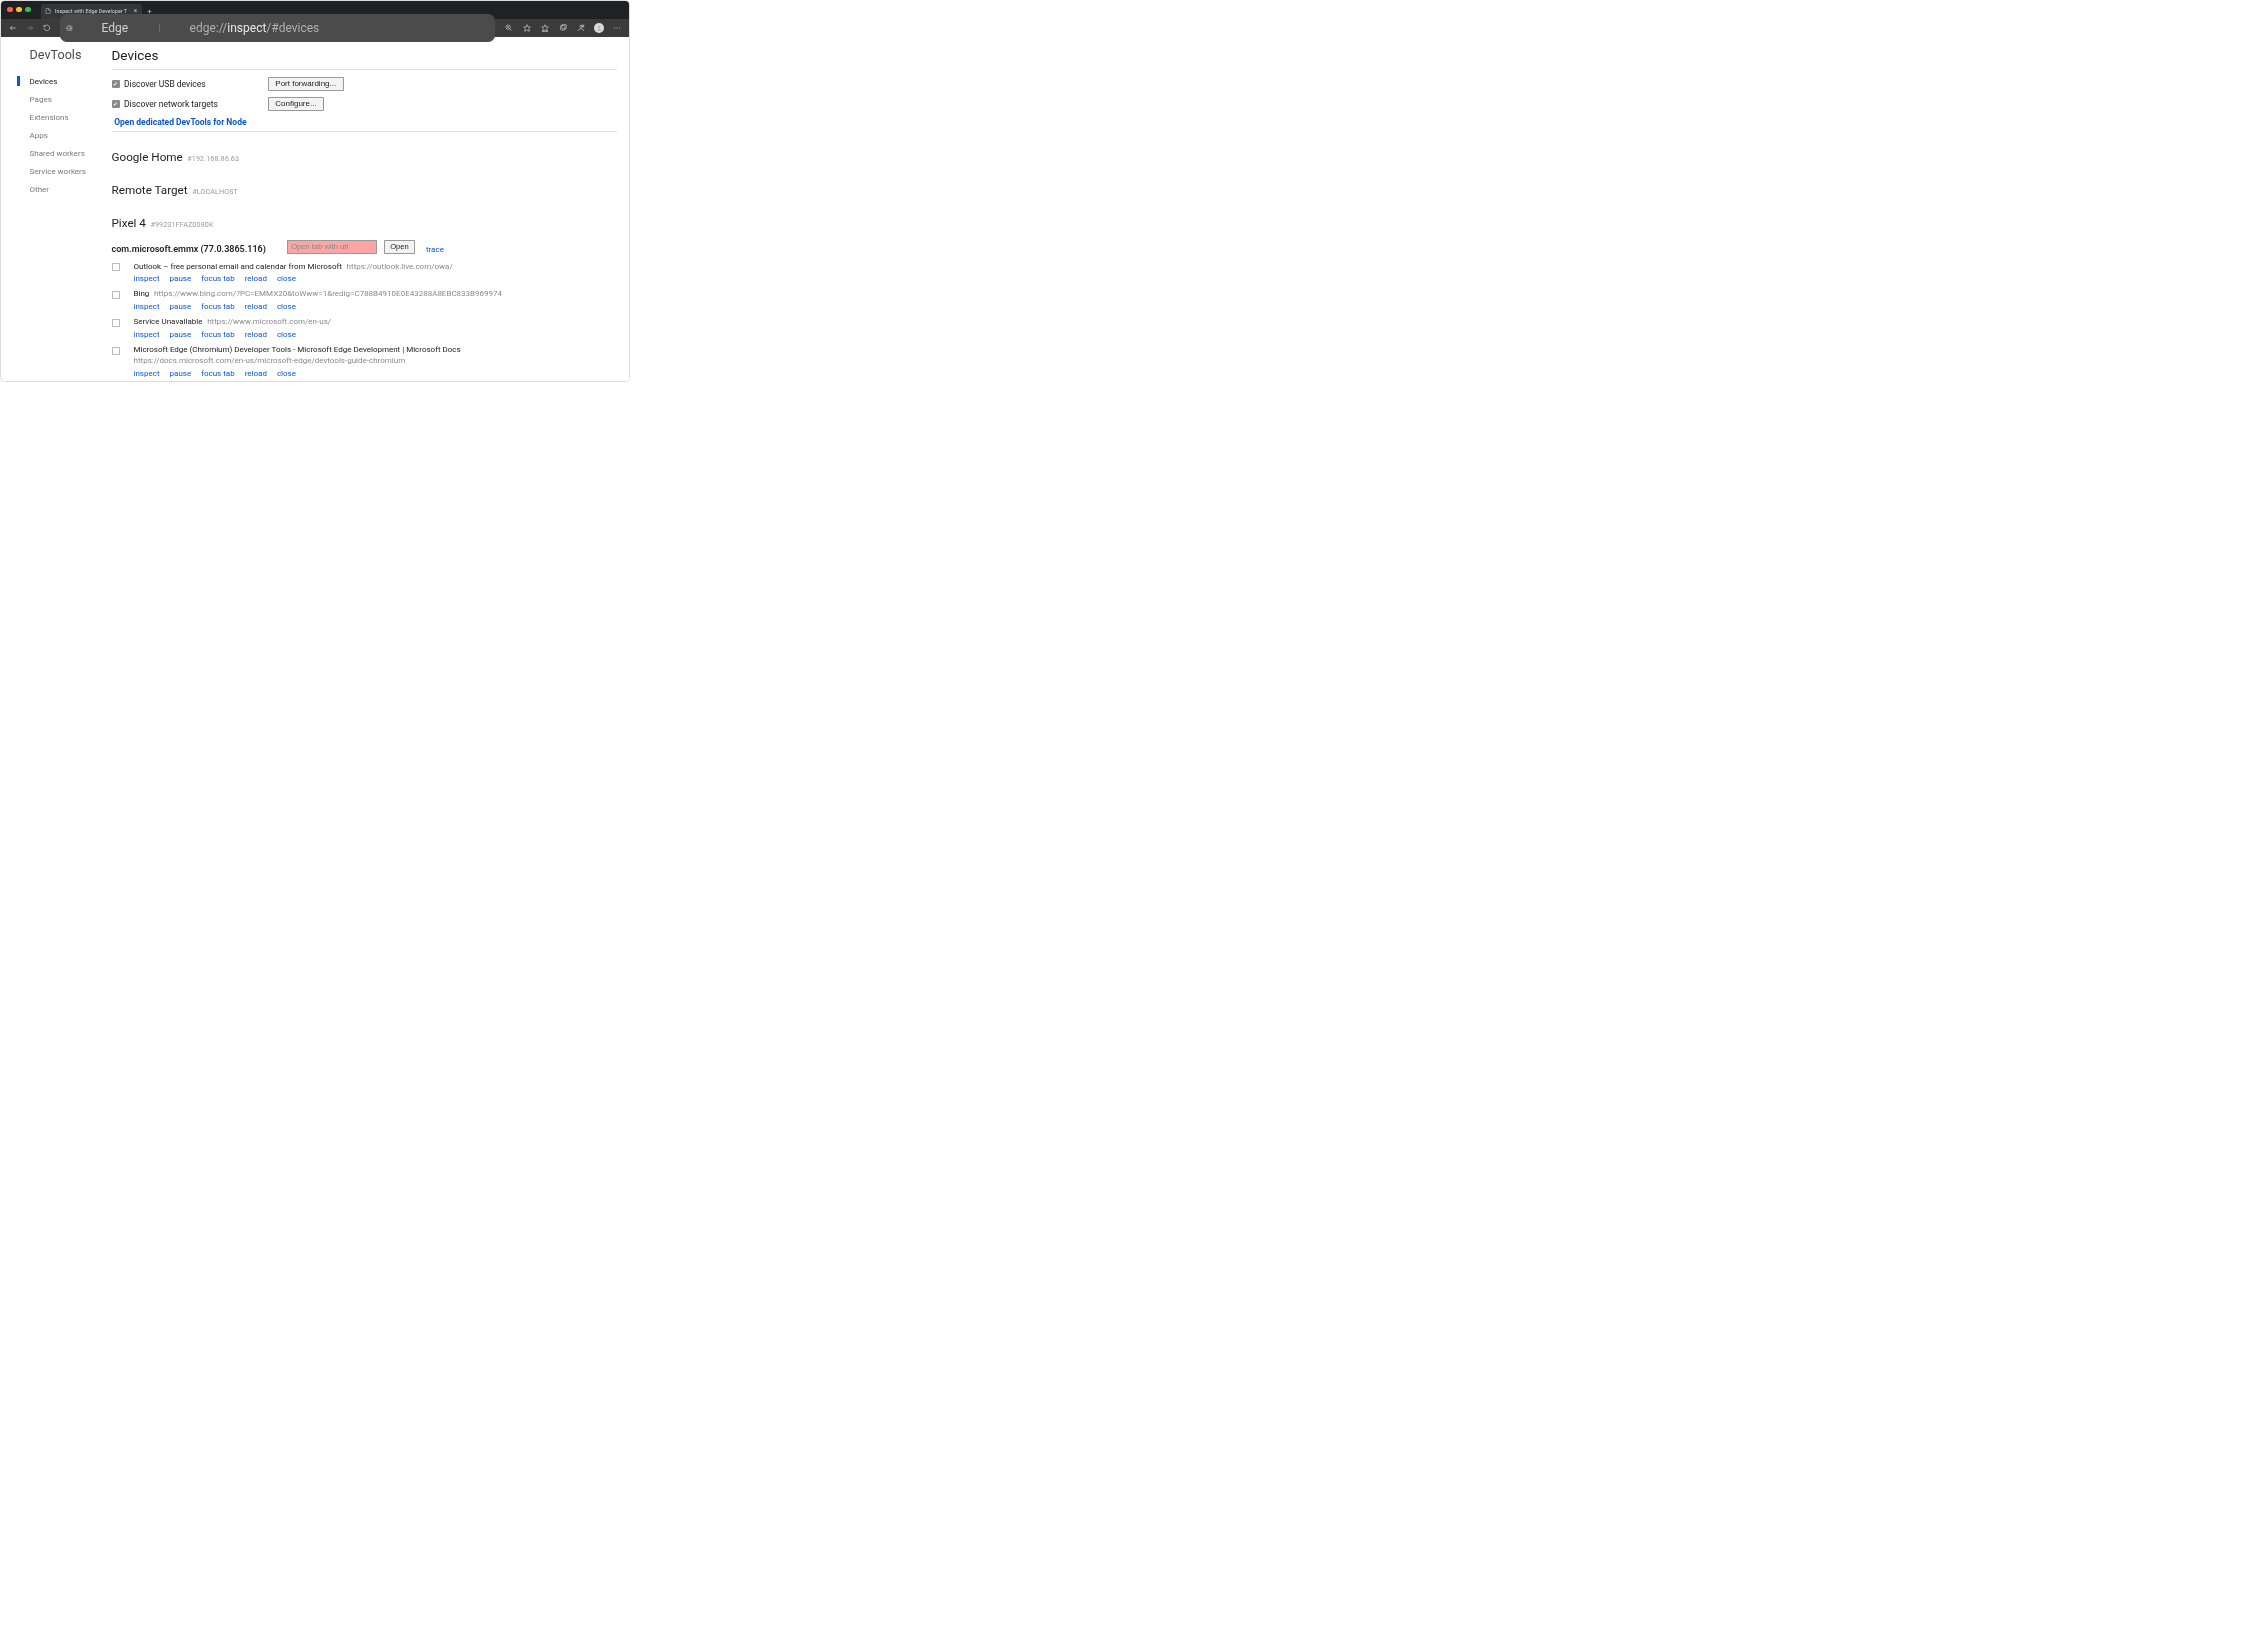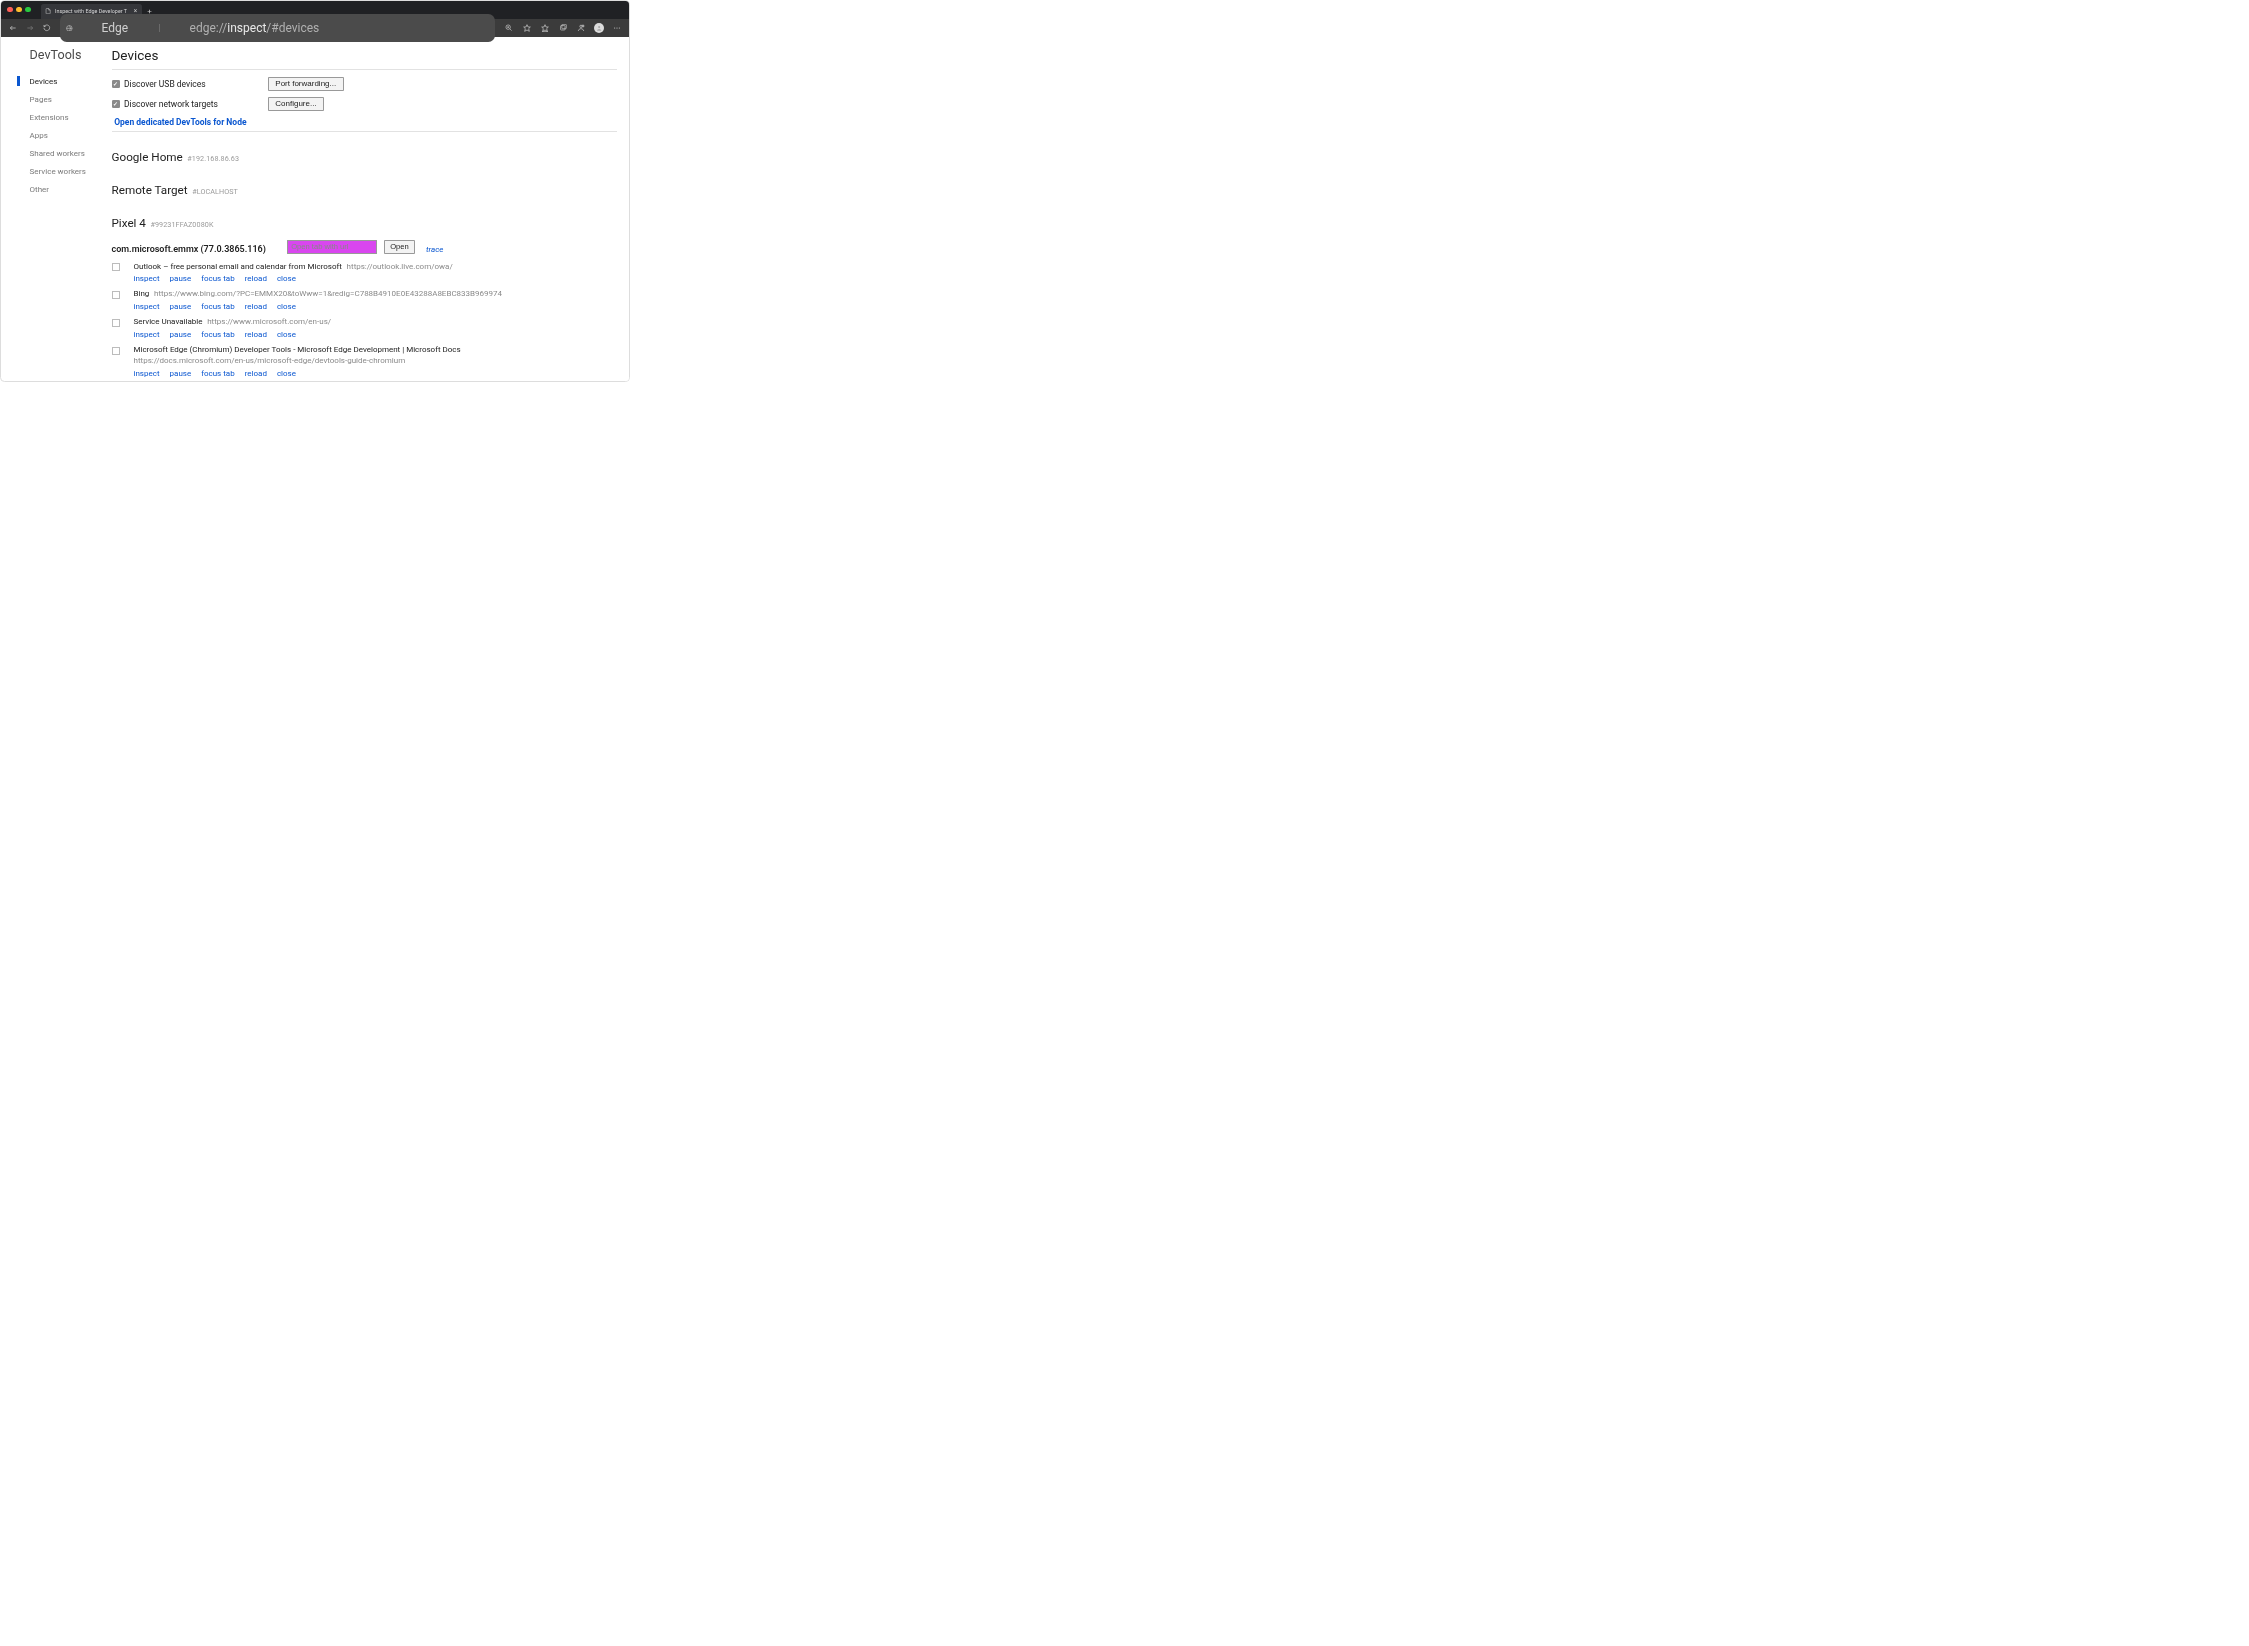--- a/index.html
+++ b/index.html
@@ -193,21 +193,21 @@
   gap:6.3px;
   margin: 6.3px 0 5.4px;
 }
 .app-line .app-name { font-size:9px; font-weight:600; color:#222; }
 .app-line input[type=text] {
   font-size:7.6px;
   padding:1.3px 2.7px;
   width:90px;
   border:0.4px solid #999;
   color:#222;
-  background:#d946ef;
+  background:#fca5a5;
 }
 .app-line input::placeholder { color:#888; }
 
 .target-list { margin-top:1.8px; }
 .target {
   display:flex;
   gap:14px;
   margin-bottom: 3.6px;
   padding-top:2.7px;
 }
@@ -381,21 +381,21 @@
     <div style="margin-top:5.4px;">
       <span class="section-title">Pixel 4</span>
       <span class="section-hash">#99231FFAZ0080K</span>
     </div>
 
     <div class="app-line">
       <span class="app-name">com.microsoft.emmx (77.0.3865.116)</span>
       <span style="flex:0 0 9px;"></span>
       <input type="text" placeholder="Open tab with url" style="">
       <button class="btn sm">Open</button>
-      <a class="link sm" style="margin-left:4.5px;font-style:italic;">trace</a>
+      <a class="link sm" style="margin-left:4.5px;">trace</a>
     </div>
 
     <div class="target-list">
 
       <div class="target">
         <div class="tcb"></div>
         <div class="tbody">
           <div class="trow1">
             <span class="tname">Outlook – free personal email and calendar from Microsoft</span>
             <span class="turl">https://outlook.live.com/owa/</span>

